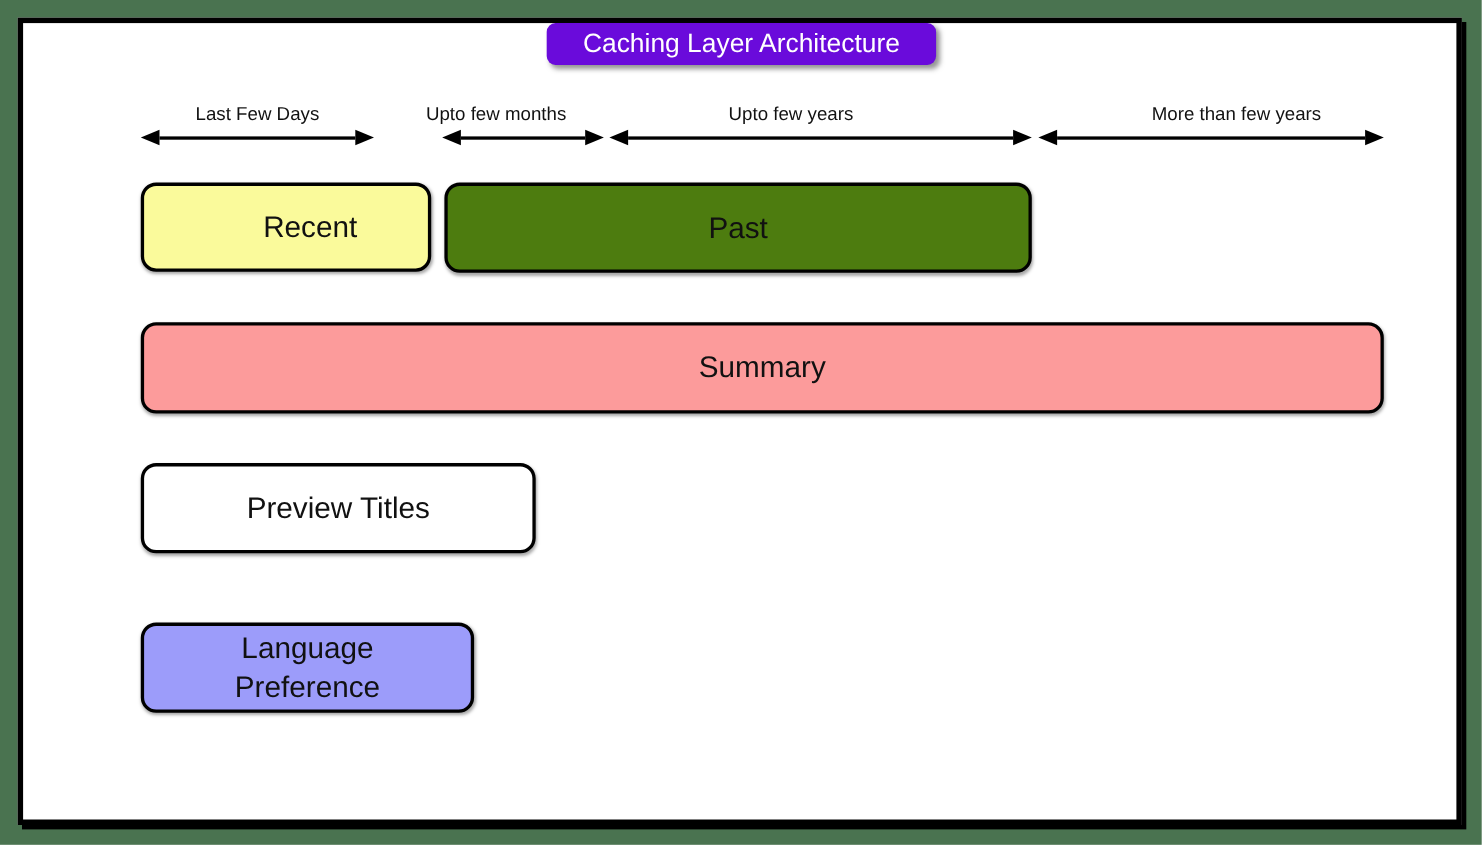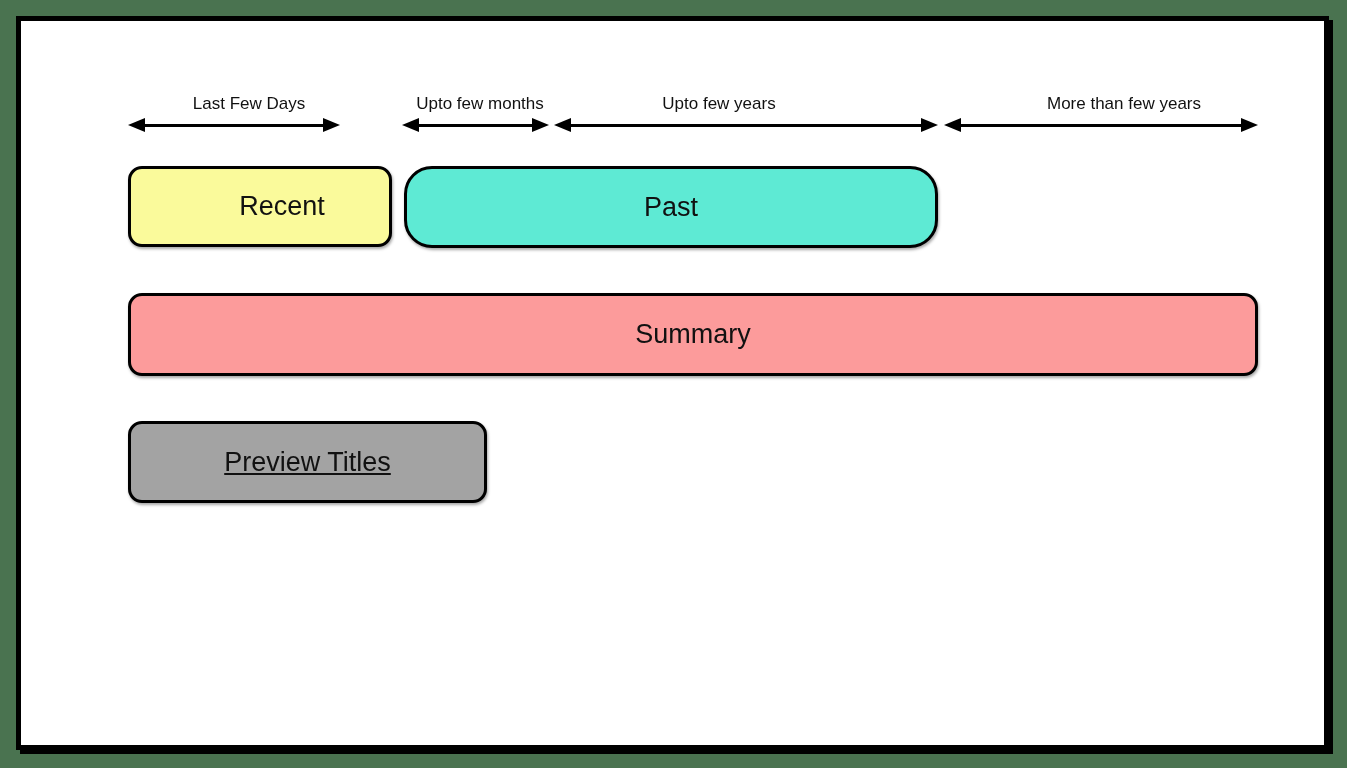--- a/index.html
+++ b/index.html
@@ -51,32 +51,35 @@
   }
   .box-recent   { left:128px; top:166px; width:214px; height:75px;padding-left:44px; }
   .box-past     { left:404px; top:166px; width:528px; height:76px; }
   .box-summary  { left:128px; top:293px; width:1124px; height:77px; }
   .box-preview  { left:128px; top:421px; width:353px; height:76px; }
   .box-language { left:128px; top:566px; width:257px; height:76px; padding:0 20px; }
   .arrow-1 { left:128px;  width:212px; }
   .arrow-2 { left:402px;  width:147px; }
   .arrow-3 { left:554px;  width:384px; }
   .arrow-4 { left:944px;  width:314px; }
-  .label-1 { left:249px; }
-  .label-2 { left:451px;margin-left:29px; }
+  .label-1 { left:234px; }
+  .label-2 { left:451px; }
   .label-3 { left:719px; }
   .label-4 { left:1080px;margin-left:44px; }
 </style>
 </head>
 <body>
 
 <div class="panel"></div>
 
 <div class="stage">
 
+  <div class="title-banner" style="background-color: rgb(106, 11, 219);">
+    <span>Caching Layer Architecture</span>
+  </div>
 
   <div class="arrow-label label-1">Last Few Days</div>
   <div class="arrow-label label-2">Upto few months</div>
   <div class="arrow-label label-3">Upto few years</div>
   <div class="arrow-label label-4">More than few years</div>
 
   <div class="arrow arrow-1">
     <span class="head left"></span>
     <span class="line"></span>
     <span class="head right"></span>
@@ -93,23 +96,26 @@
   </div>
   <div class="arrow arrow-4">
     <span class="head left"></span>
     <span class="line"></span>
     <span class="head right"></span>
   </div>
 
   <div class="box box-recent" style="background-color: rgb(250, 250, 155);">
     <span>Recent</span>
   </div>
-  <div class="box box-past" style="background-color: #5eead4; border-radius: 28px;">
+  <div class="box box-past" style="background-color: #4d7c0f;">
     <span>Past</span>
   </div>
   <div class="box box-summary" style="background-color: rgb(252, 155, 155); justify-content: center;">
     <span>Summary</span>
   </div>
-  <div class="box box-preview" style="background-color: #a3a3a3; text-decoration: underline;">
+  <div class="box box-preview" style="background-color: #ffffff;">
     <span>Preview Titles</span>
+  </div>
+  <div class="box box-language" style="background-color: rgb(156, 156, 250);">
+    <span>Language Preference</span>
   </div>
 
 </div>
 
 </body></html>

